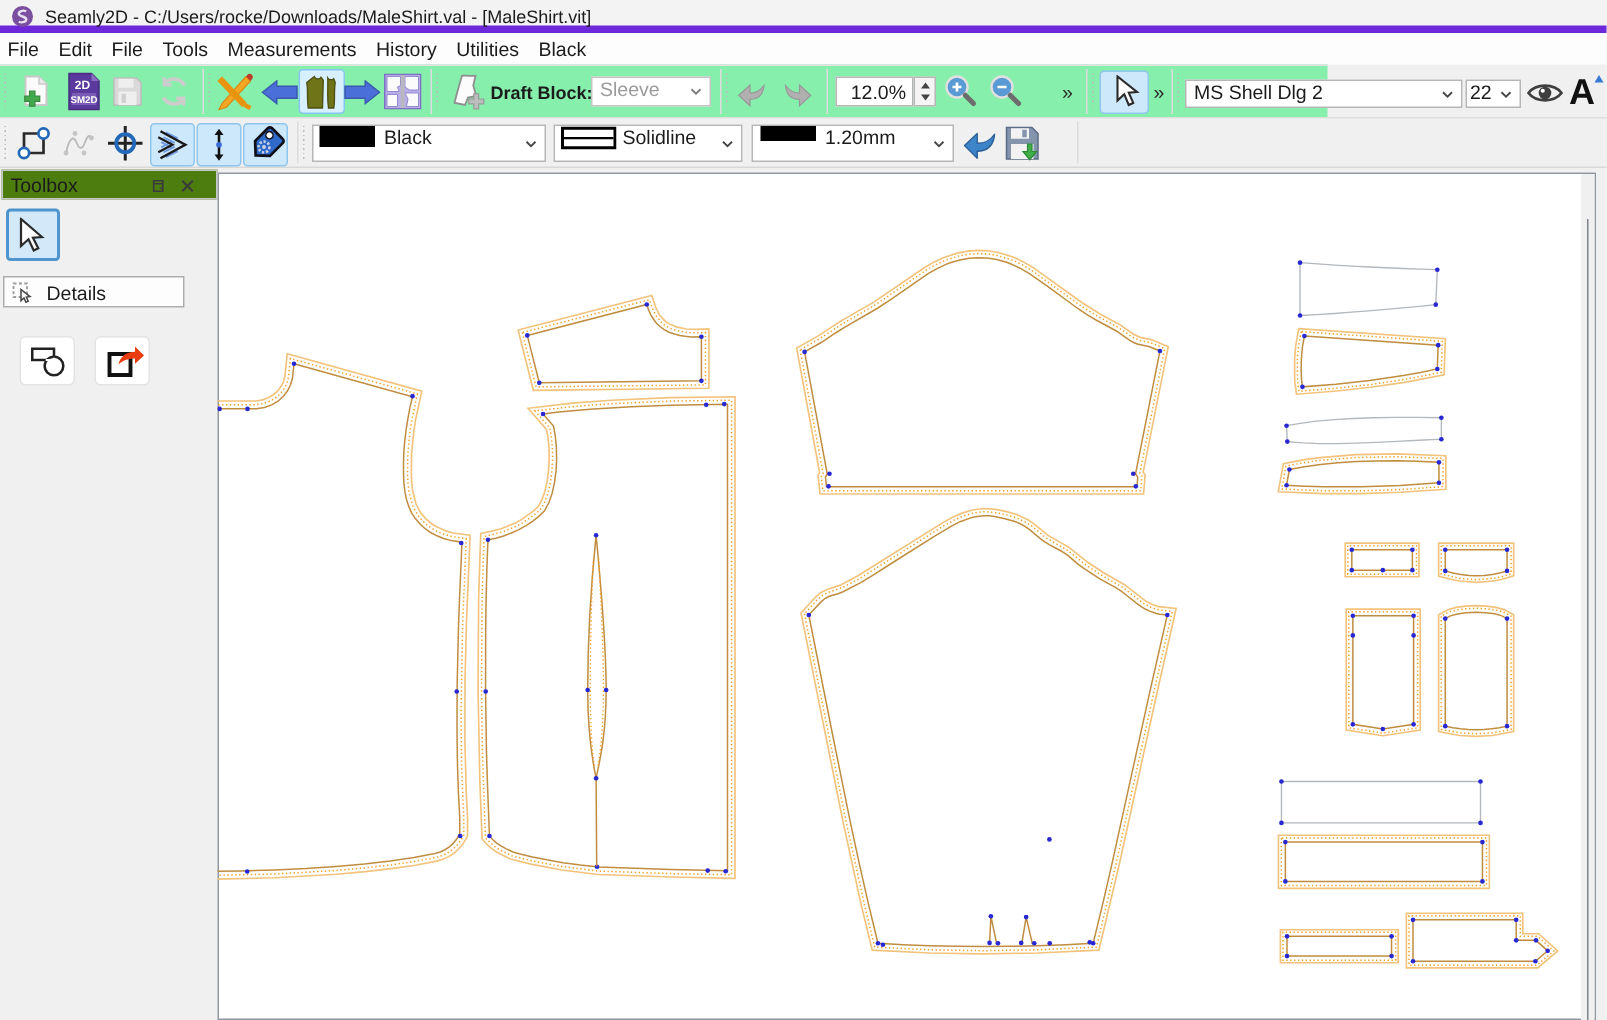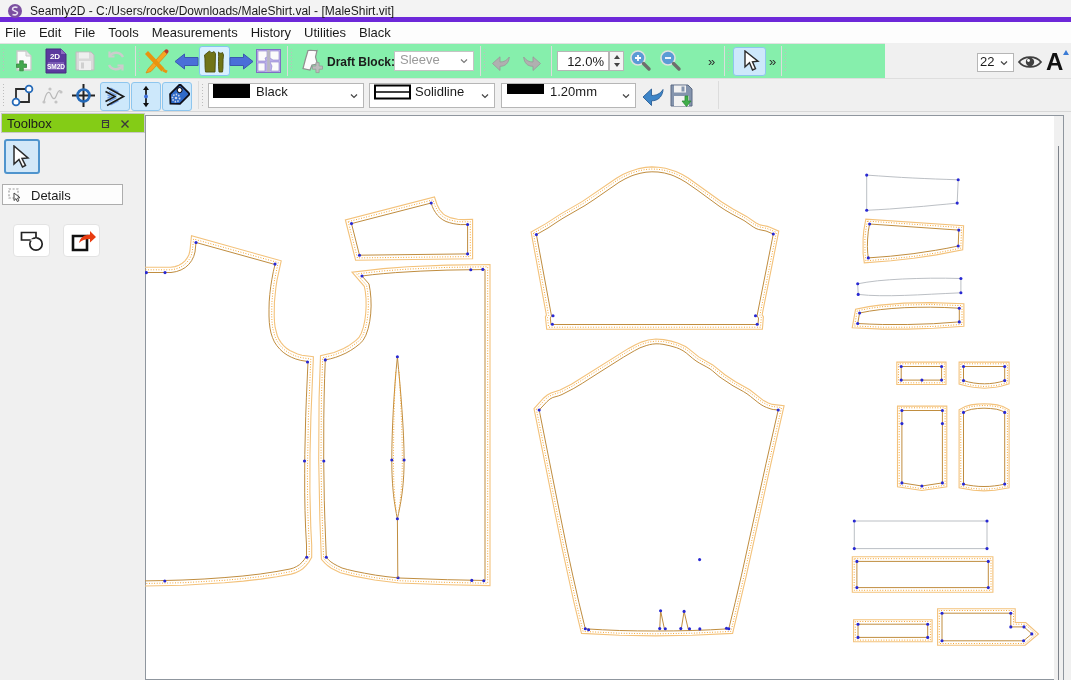--- a/index.html
+++ b/index.html
@@ -10,21 +10,21 @@
 #menubar span{display:inline-block;margin-left:0;padding:3px 6.5px 0 6.5px;font-size:13px;color:#1b1b1b;height:21px}
 #menubar span:first-child{padding-left:5px;padding-right:6.5px}
 #tb1{position:absolute;left:0;top:43px;width:885px;height:35px;background:#86efac;border-top:1px solid #e2e2e2}
 #tb2{position:absolute;left:0;top:78px;width:1071px;height:34px;background:#f0f0f0;border-top:1px solid #dedede;border-bottom:1px solid #d8d8d8}
 .grip{position:absolute;width:3px;top:5px;bottom:5px;background-image:repeating-linear-gradient(#bdbdbd 0 1px,transparent 1px 3px);background-size:1px 100%;background-repeat:repeat-y}
 .vsep{position:absolute;width:1px;top:2px;bottom:2px;background:#dcdcdc}
 .combo{position:absolute;background:#fff;border:1px solid #b6b6b6;font-size:13px;color:#1b1b1b;display:flex;align-items:flex-start}
 .combo .chev{position:absolute;right:5px;top:50%;margin-top:-4px;width:8px;height:8px}
 .hlbtn{position:absolute;background:#cde8fb;border:1px solid #8ec6ee;border-radius:3px}
 #dock{position:absolute;left:0;top:112px;width:145px;height:568px;background:#f0f0f0}
-#dockhead{position:absolute;left:1px;top:1px;width:144px;height:20px;background:#84cc16;border:1px solid #c8c8c8}
+#dockhead{position:absolute;left:1px;top:1px;width:144px;height:20px;background:#4d7c0f;border:1px solid #c8c8c8}
 #dockhead .t{position:absolute;left:5px;top:2px;font-size:13px;color:#1b1b1b}
 #canvas{position:absolute;left:145px;top:115px;width:919px;height:565px;background:#fff;border:1px solid #8f969e;overflow:hidden}
 #sbar{position:absolute;left:1054px;top:116px;width:9px;height:564px;background:#f0f0f0}
 #sbar .handle{position:absolute;left:4px;top:30px;width:1px;height:534px;background:#7d828a}
 </style></head><body>
 
 <div id="titlebar">
  <svg class="abs" style="left:7px;top:3px" width="16" height="16" viewBox="0 0 16 16">
   <circle cx="8" cy="8" r="7" fill="#7b4fa0"></circle>
   <path d="M10.5 4.5 C8 3.5 5.5 4.5 5.5 6.2 C5.5 8 10.5 8 10.5 9.8 C10.5 11.5 8 12.5 5.5 11.5" fill="none" stroke="#e8dff2" stroke-width="1.6"></path>
@@ -134,20 +134,26 @@
 <span class="abs" style="left:708px;top:10px;font-size:13px;color:#2b2b2b">»</span>
 <div class="vsep" style="left:724px"></div>
     <div class="grip" style="left:728px"></div>
 <div class="hlbtn" style="left:733px;top:3px;width:33px;height:29px"></div>
 <svg class="abs" style="left:742px;top:6px" width="18" height="22" viewBox="0 0 18 22">
       <path d="M3 1 L3 17 L7.5 12.8 L10.5 20 L13.5 18.6 L10.5 11.8 L16 11.3 Z" fill="#fff" stroke="#2b2b2b" stroke-width="1.4"></path>
     </svg>
 <span class="abs" style="left:769px;top:10px;font-size:13px;color:#2b2b2b">»</span>
 <div class="vsep" style="left:781px"></div>
     <div class="grip" style="left:785px"></div>
+<div class="combo" style="left:790px;top:9px;width:185px;height:19px">
+      <span style="padding-left:5px">MS Shell Dlg 2</span>
+<svg class="chev" viewBox="0 0 8 8">
+        <path d="M1 2.5 L4 5.5 L7 2.5" fill="none" stroke="#444" stroke-width="1.2"></path>
+      </svg>
+    </div>
 <div class="combo" style="left:977px;top:9px;width:37px;height:19px">
       <span style="padding-left:2px">22</span>
 <svg class="chev" viewBox="0 0 8 8">
         <path d="M1 2.5 L4 5.5 L7 2.5" fill="none" stroke="#444" stroke-width="1.2"></path>
       </svg>
     </div>
 <svg class="abs" style="left:1017px;top:8px" width="26" height="20" viewBox="0 0 26 20">
 <path d="M2 10 C7 3.5 19 3.5 24 10 C19 16.5 7 16.5 2 10 Z" fill="none" stroke="#3f3f3f" stroke-width="1.8"></path>
 <circle cx="13" cy="10" r="4.2" fill="#3f3f3f"></circle>
       <circle cx="11.5" cy="8.5" r="1.4" fill="#fff"></circle>

